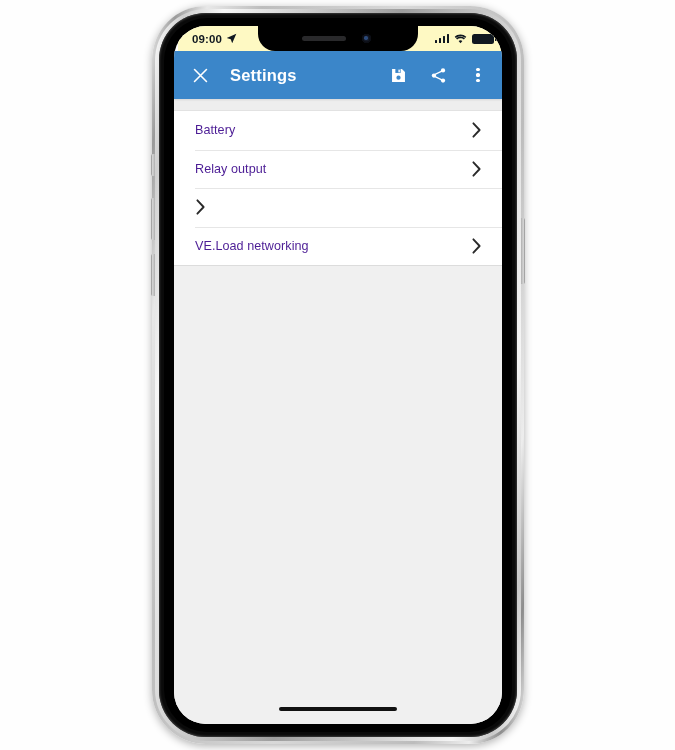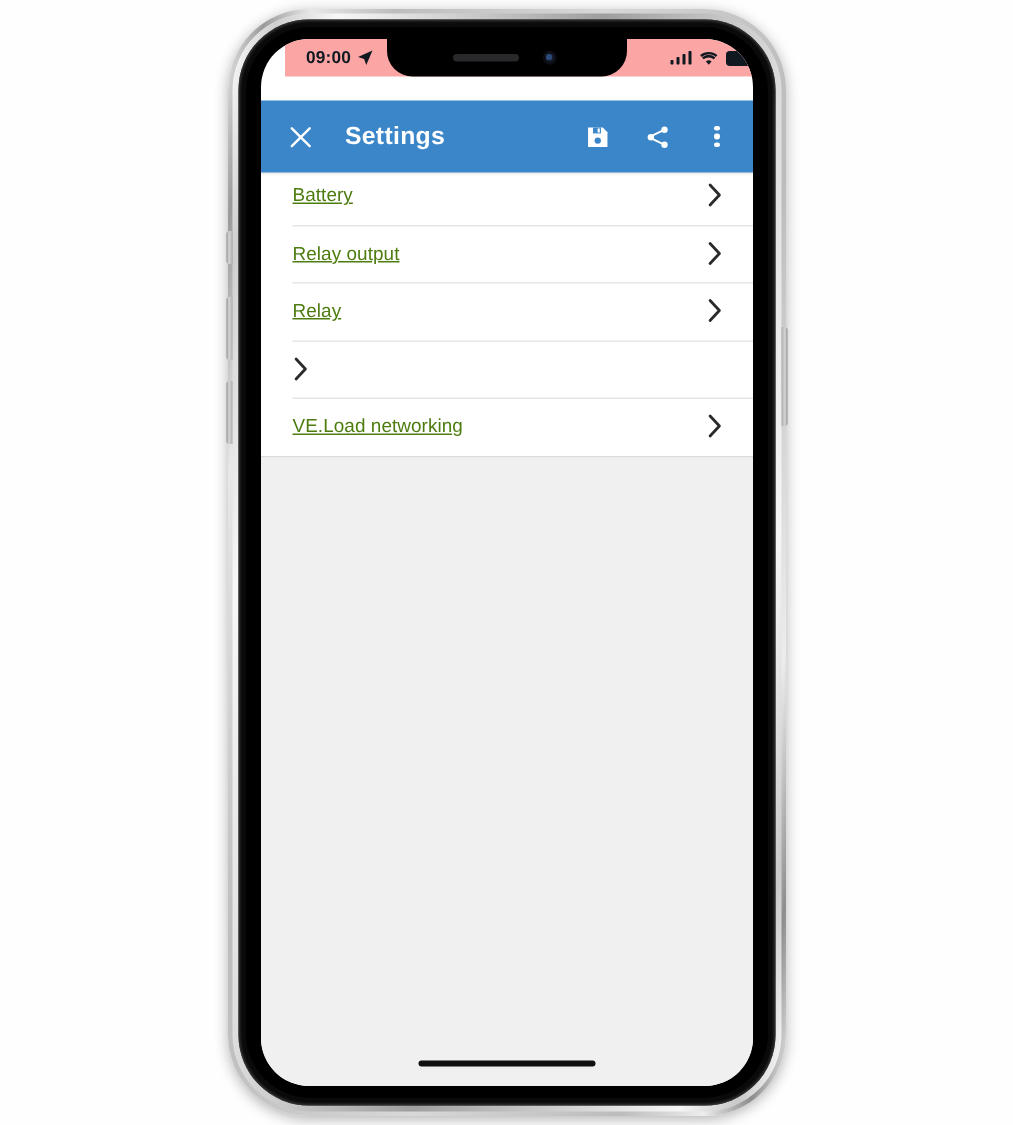--- a/index.html
+++ b/index.html
@@ -70,22 +70,22 @@
     box-shadow:inset 0 0 0 1.5px #0c0e14;
   }
   .front-cam::after{
     content:""; position:absolute; left:2px; top:2px;
     width:3.5px; height:3.5px; border-radius:50%;
     background:#2c4a7a;
   }
 
   
   .statusbar {
-    position:absolute; left:16px; top:0; width:100%; height:25px;
-    background:#fca5a5;
+    position:absolute; left:4px; top:0; width:100%; height:25px;
+    background:#fef9c3;
     z-index:20;
   }
   .sb-left {
     position:absolute; left:14px; top:0; height:25px;
     display:flex; align-items:center; gap:4px;
     font-size:11.5px; font-weight:600; color:#101820;
     letter-spacing:.1px;
   }
   .loc-arrow { display:block; }
   .sb-right {
@@ -100,21 +100,21 @@
     position:relative; width:22px; height:10px;
     border-radius:2.5px; background:#101820;
   }
   .batt::after{
     content:""; position:absolute; right:-3px; top:3px;
     width:2px; height:4px; border-radius:0 1.5px 1.5px 0; background:#101820;
   }
 
   
   .appbar {
-    position:absolute; left:0; top:41px; width:100%; height:48px;
+    position:absolute; left:0; top:25px; width:100%; height:48px;
     background:#3b86c9;
     display:flex; align-items:center;
     z-index:15;
     box-shadow:0 1px 2px rgba(0,0,0,.10);
   }
   .ab-btn {
     width:40px; height:48px;
     display:flex; align-items:center; justify-content:center;
     cursor:pointer;
   }
@@ -147,21 +147,21 @@
     display:flex; align-items:center;
     padding:0 20px 0 21px;
     cursor:pointer;
   }
   .row + .row::before {
     content:""; position:absolute; left:21px; right:0; top:0;
     height:1px; background:#e6e6e6;
   }
   .row-label {
     flex:1 1 auto;
-    font-size:12.6px; color:#4d7c0f; letter-spacing:.05px;text-decoration:underline;
+    font-size:12.6px; color:#4c1d95; letter-spacing:.05px;
   }
   .chev { flex:0 0 auto; display:block; }
 
   
   .home-ind {
     position:absolute; left:50%; transform:translateX(-50%);
     bottom:13px; width:118px; height:4.5px;
     border-radius:3px; background:#111;
     z-index:25;
   }
@@ -269,26 +269,20 @@
             </svg>
           </div>
 
           <div class="row">
             <span class="row-label">Relay output</span>
             <svg class="chev" width="11" height="16" viewBox="0 0 12 18">
               <path d="M2.5 1.5L9.5 9l-7 7.5" stroke="#2a2a2a" stroke-width="2.1" fill="none" stroke-linecap="round" stroke-linejoin="round"></path>
             </svg>
           </div>
 
-          <div class="row">
-            <span class="row-label">Relay</span>
-            <svg class="chev" width="11" height="16" viewBox="0 0 12 18">
-              <path d="M2.5 1.5L9.5 9l-7 7.5" stroke="#2a2a2a" stroke-width="2.1" fill="none" stroke-linecap="round" stroke-linejoin="round"></path>
-            </svg>
-          </div>
 
 
           <div class="row">
             <svg class="chev" width="11" height="16" viewBox="0 0 12 18">
               <path d="M2.5 1.5L9.5 9l-7 7.5" stroke="#2a2a2a" stroke-width="2.1" fill="none" stroke-linecap="round" stroke-linejoin="round"></path>
             </svg>
           </div>
 
           <div class="row">
             <span class="row-label">VE.Load networking</span>

